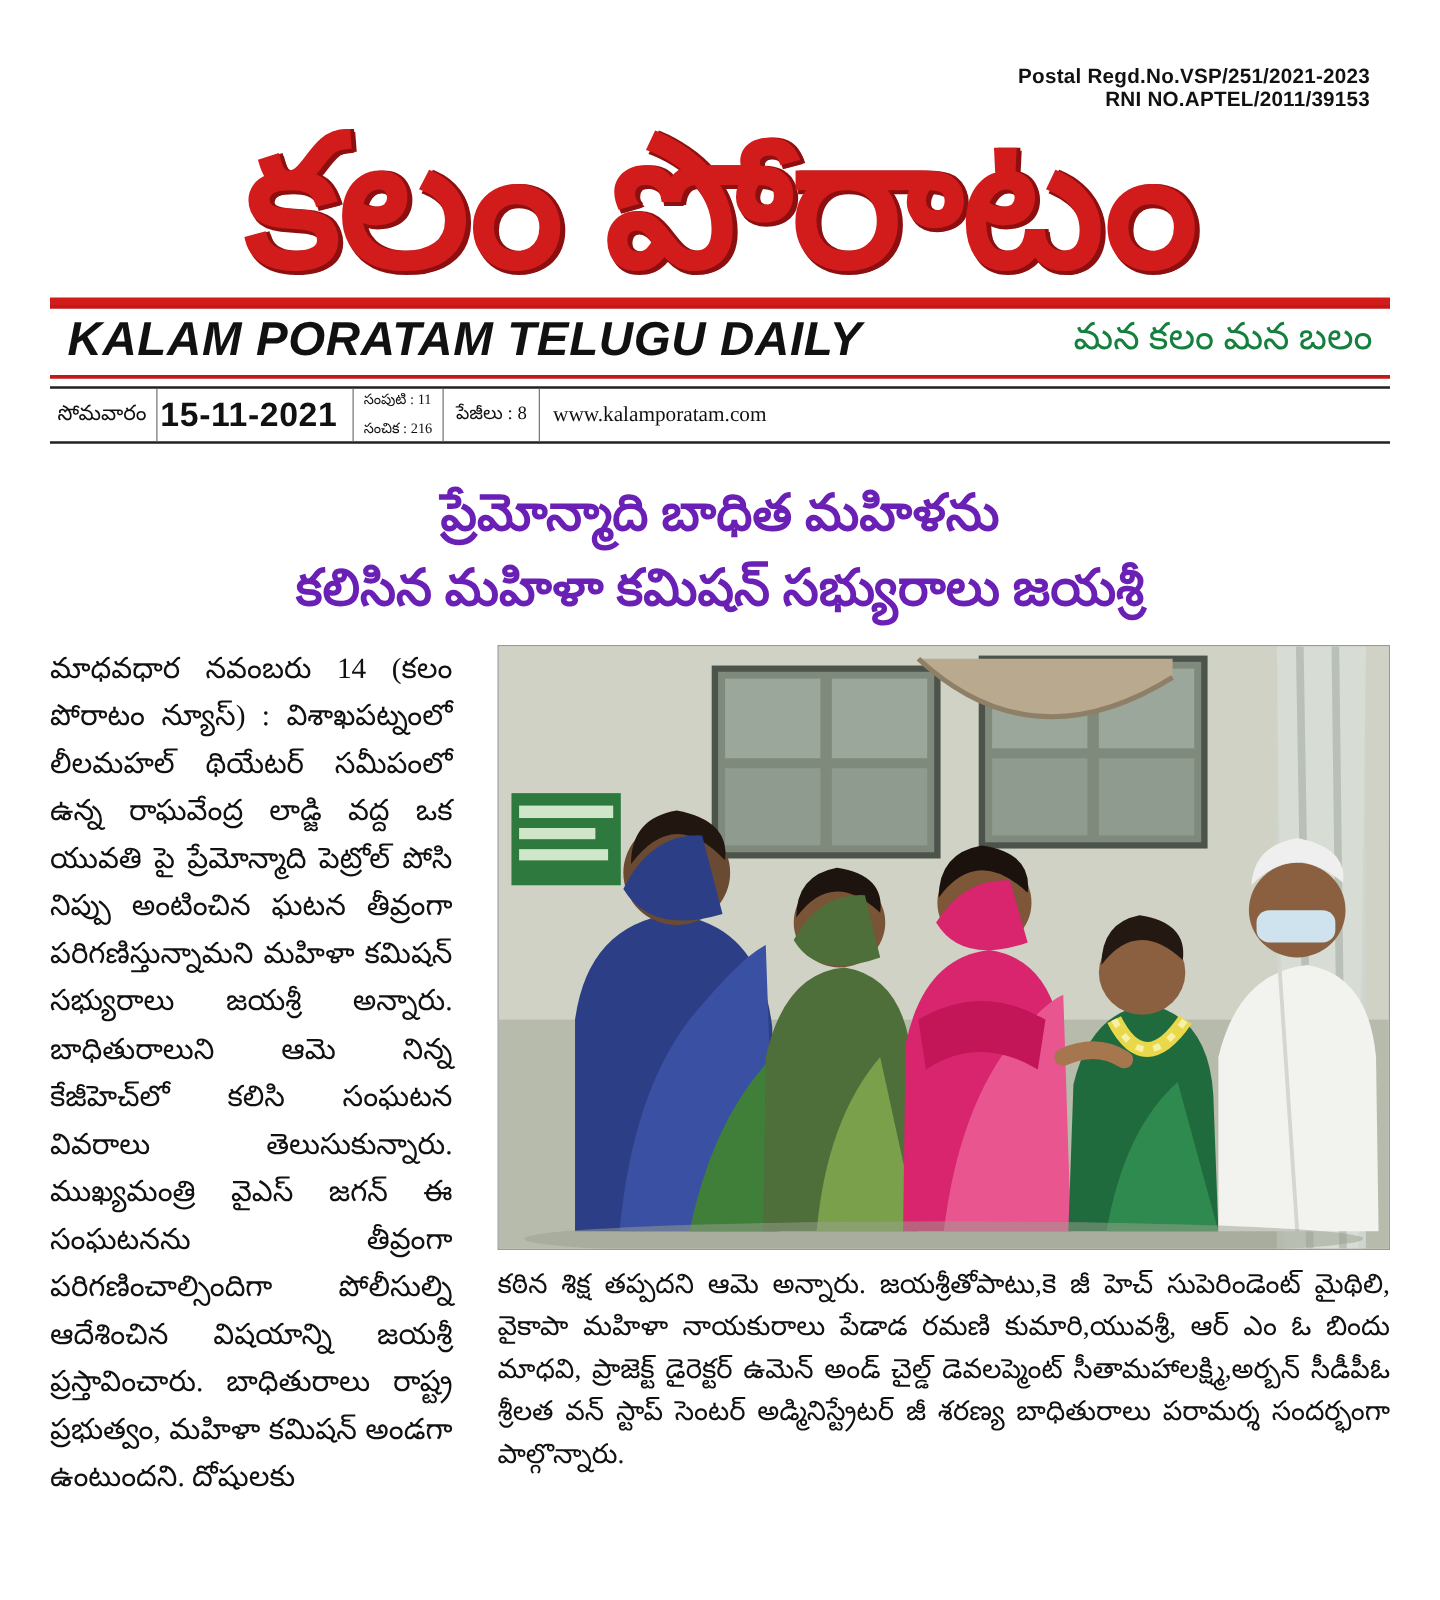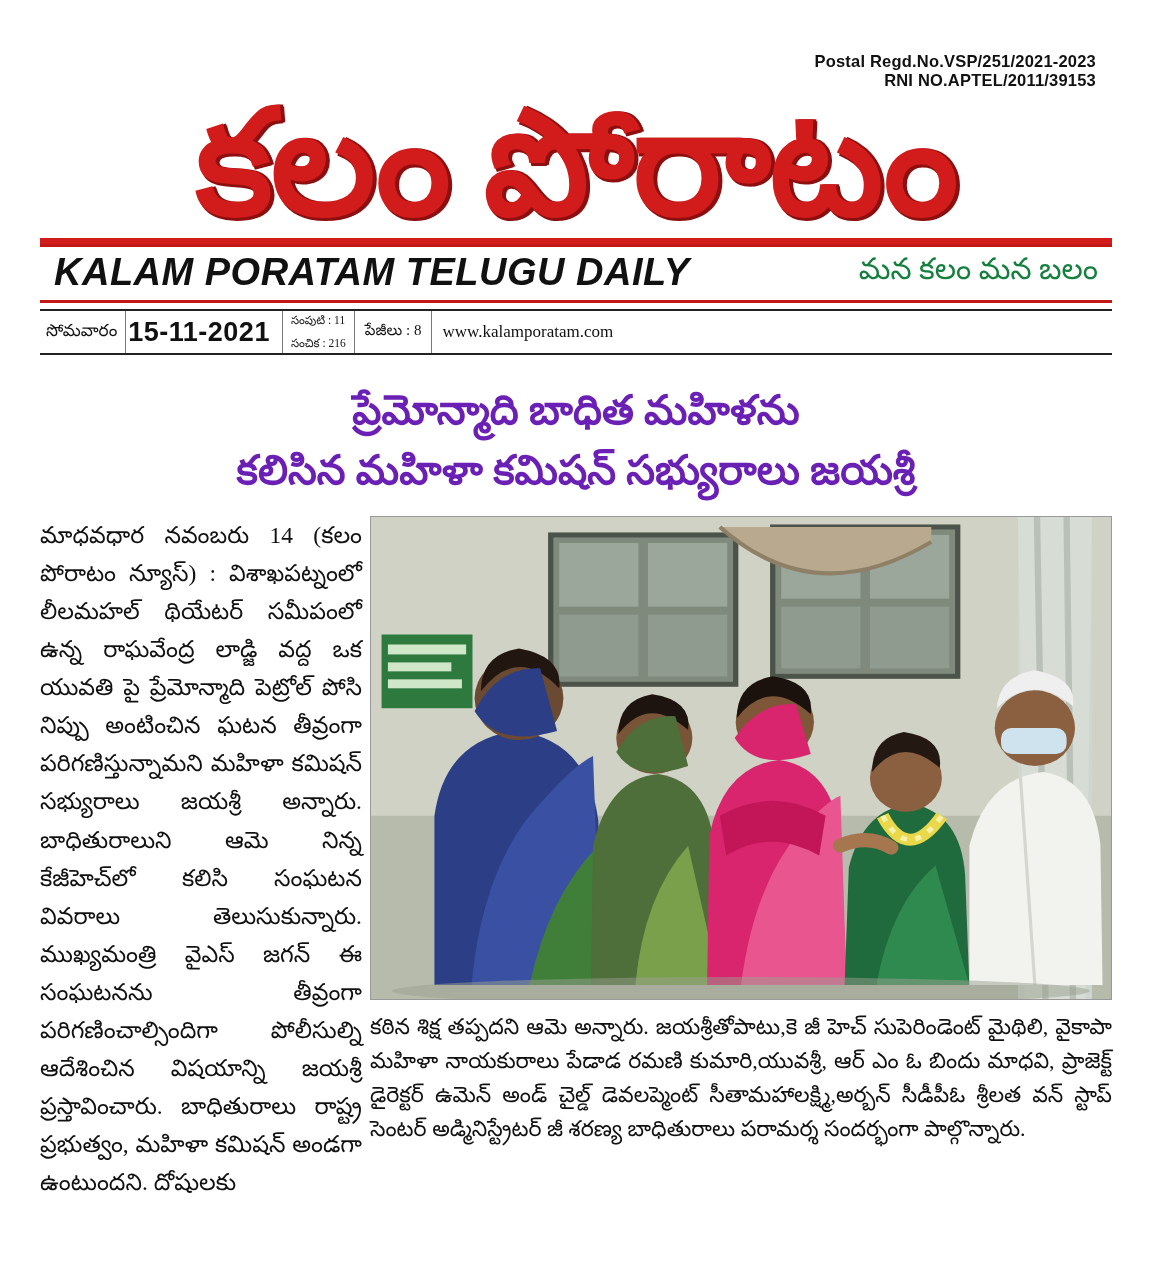--- a/index.html
+++ b/index.html
@@ -103,21 +103,21 @@
     text-align:center;
     color:#6a1fb5;
     font-family:"Liberation Serif", serif;
     font-weight:bold;
     font-size:41px;
     line-height:1.45;
     padding:26px 30px 10px 30px;
   }
 
   
-  .content { display:flex; gap:8px; padding:6px 16px 0 16px; }
+  .content { display:flex; gap:36px; padding:6px 16px 0 16px; }
   .col-left {
     width:322px;
     font-size:23.5px;
     line-height:1.62;
     text-align:justify;
     text-justify:inter-word;
     font-family:"Liberation Serif", serif;
   }
   .col-right { flex:1; }
 

